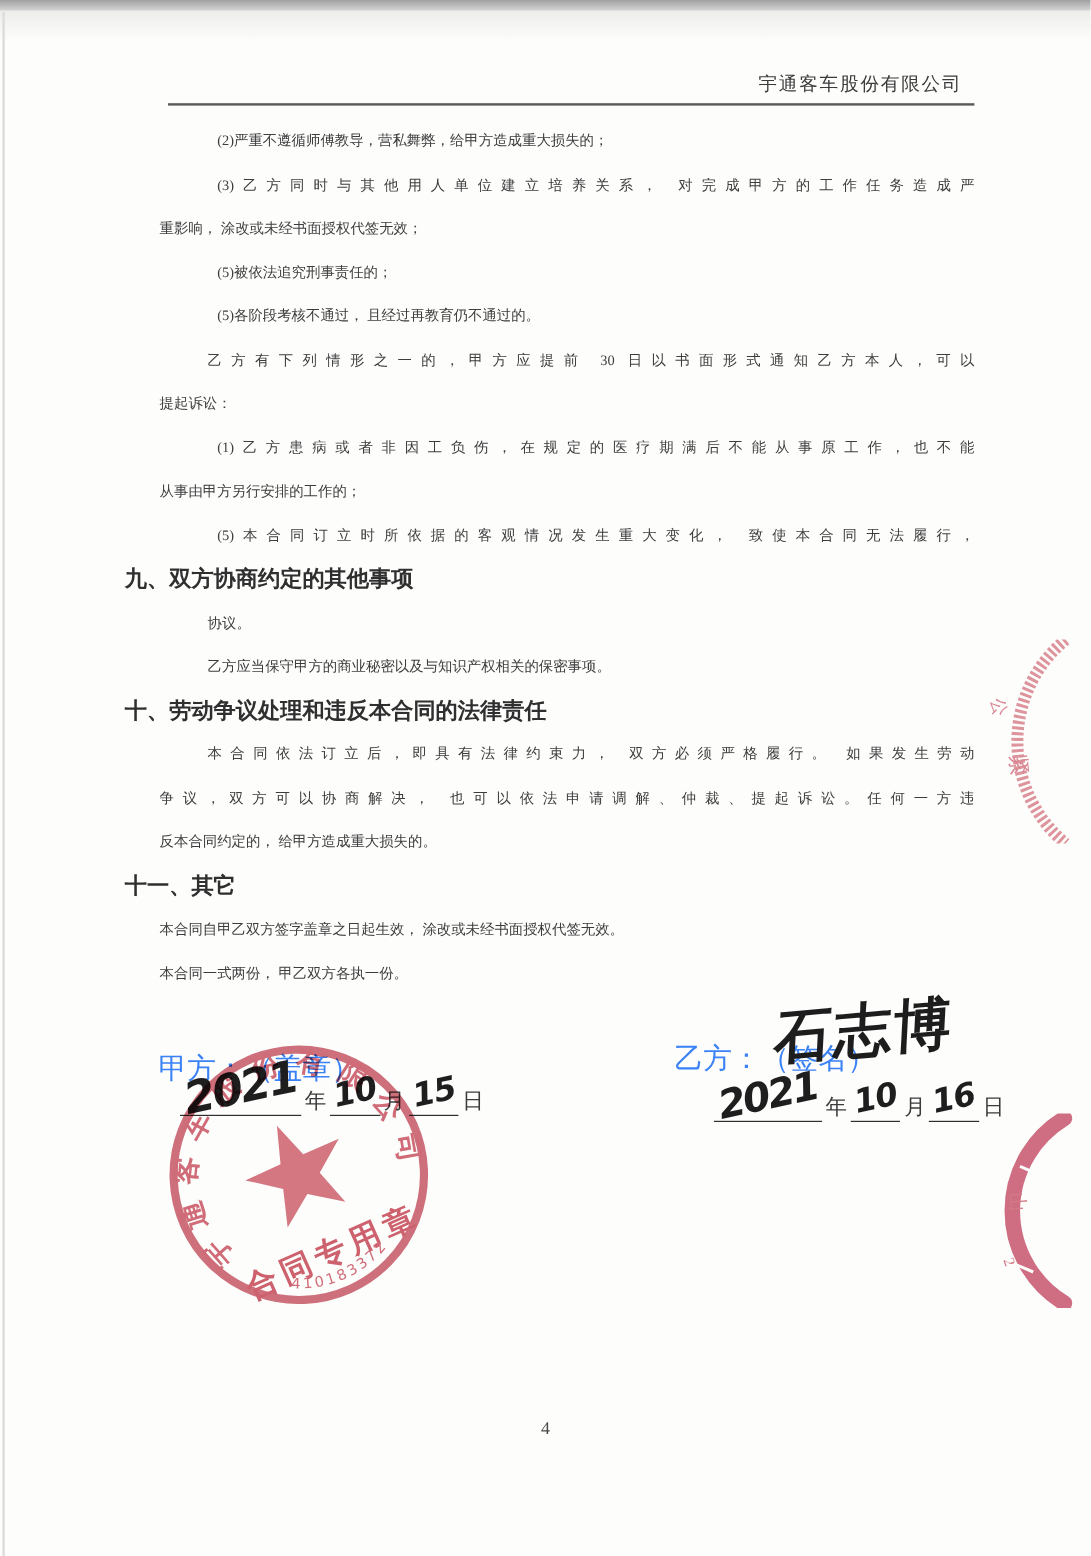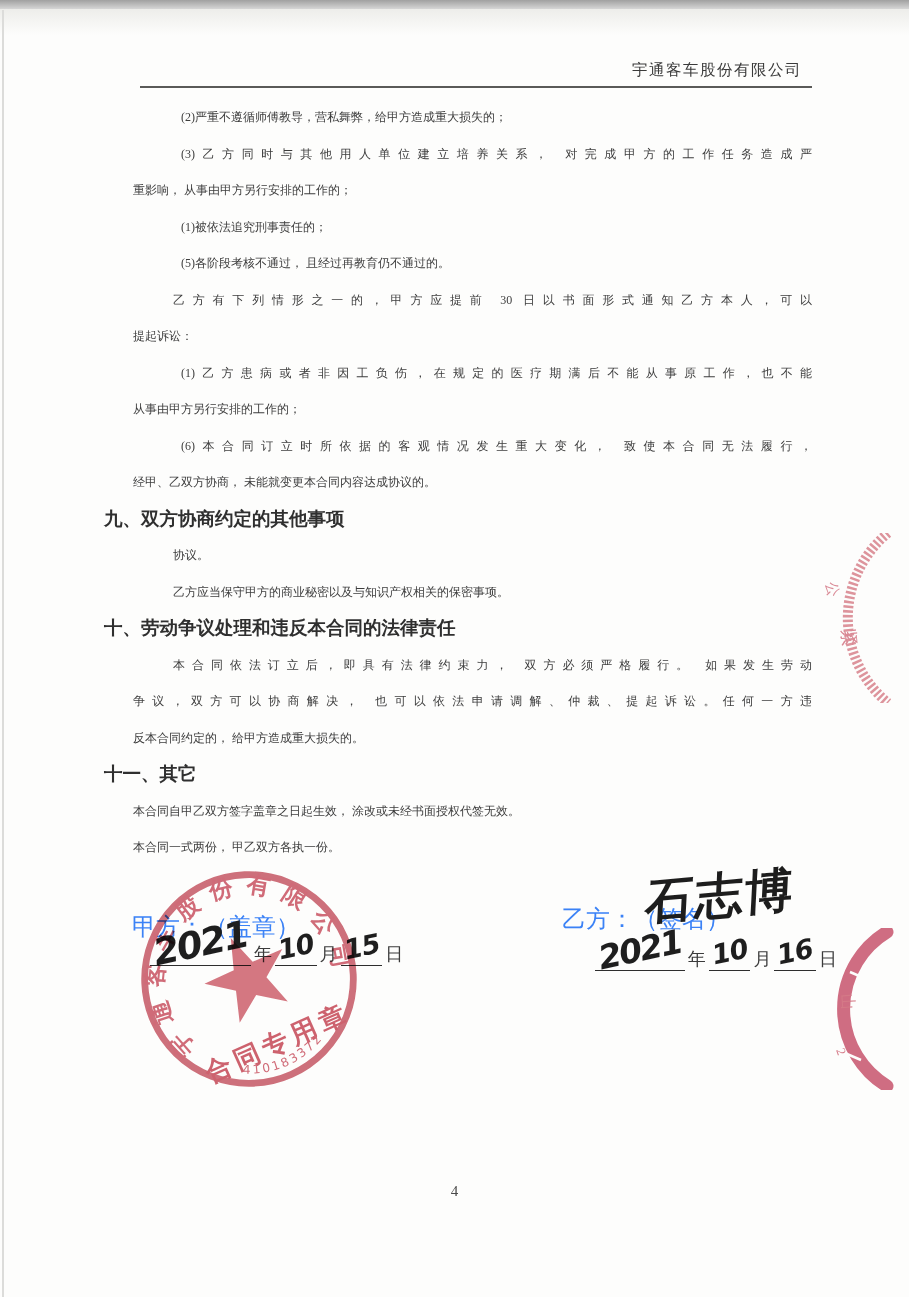--- a/index.html
+++ b/index.html
@@ -91,39 +91,38 @@
     <div class="rule"></div>
   </header>
 
   <main>
     <div>
         <div class="para clause">
           <div class="line">(2)严重不遵循师傅教导，营私舞弊，给甲方造成重大损失的；</div>
         </div>
         <div class="para clause">
           <div class="line fill">(3)乙方同时与其他用人单位建立培养关系， 对完成甲方的工作任务造成严</div>
-          <div class="line">重影响， 从事由甲方另行安排的工作的；</div>
+          <div class="line">重影响， 涂改或未经书面授权代签无效；</div>
         </div>
         <div class="para clause">
-          <div class="line">(1)被依法追究刑事责任的；</div>
+          <div class="line">(5)被依法追究刑事责任的；</div>
         </div>
         <div class="para clause">
           <div class="line">(5)各阶段考核不通过， 且经过再教育仍不通过的。</div>
         </div>
         <div class="para indent">
           <div class="line fill">乙方有下列情形之一的，甲方应提前 30 日以书面形式通知乙方本人，可以</div>
           <div class="line">提起诉讼：</div>
         </div>
         <div class="para clause">
           <div class="line fill">(1)乙方患病或者非因工负伤，在规定的医疗期满后不能从事原工作，也不能</div>
           <div class="line">从事由甲方另行安排的工作的；</div>
         </div>
         <div class="para clause">
-          <div class="line fill">(6)本合同订立时所依据的客观情况发生重大变化， 致使本合同无法履行，</div>
-          <div class="line">经甲、乙双方协商， 未能就变更本合同内容达成协议的。</div>
+          <div class="line fill">(5)本合同订立时所依据的客观情况发生重大变化， 致使本合同无法履行，</div>
         </div>
         <div class="para heading">
           <div class="line">九、双方协商约定的其他事项</div>
         </div>
         <div class="para indent">
           <div class="line">协议。</div>
         </div>
         <div class="para indent">
           <div class="line">乙方应当保守甲方的商业秘密以及与知识产权相关的保密事项。</div>
         </div>

